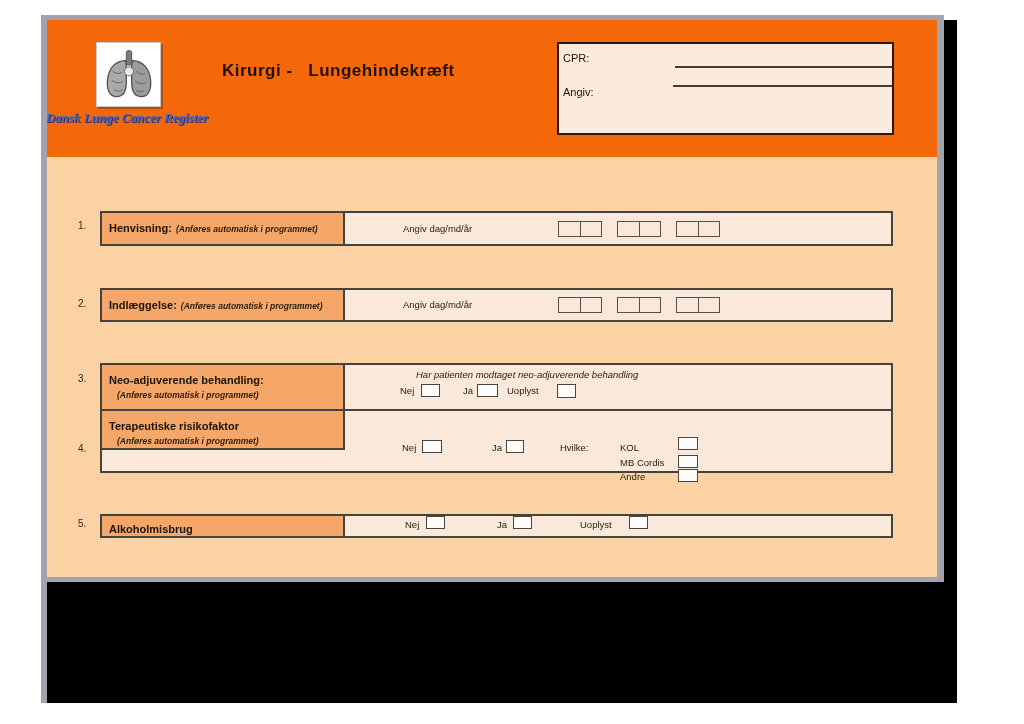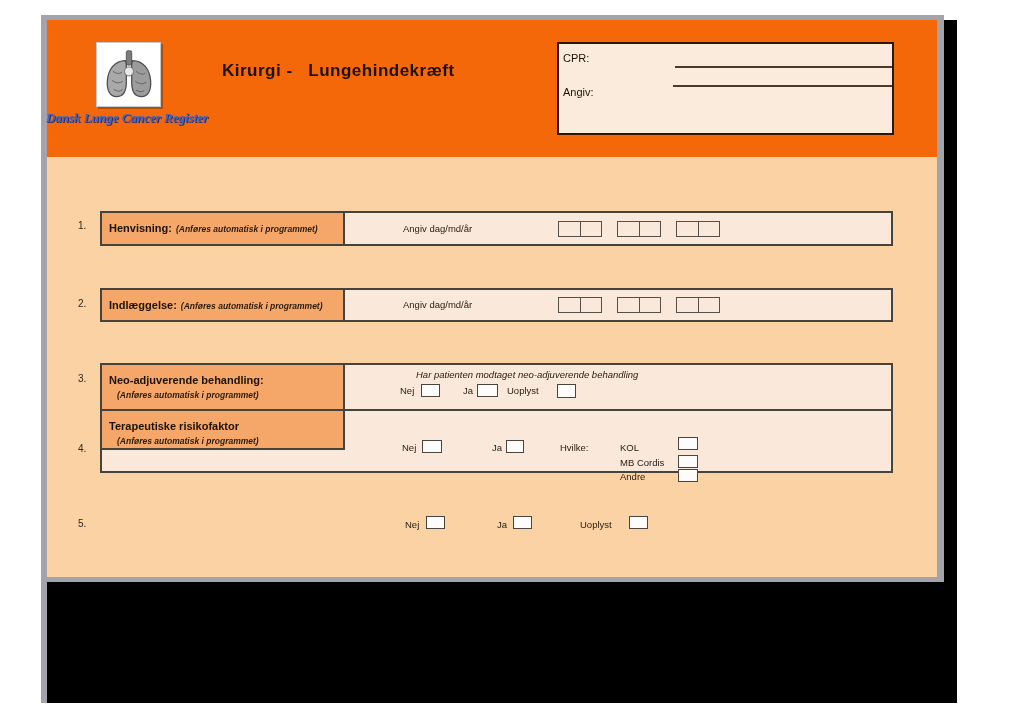--- a/index.html
+++ b/index.html
@@ -161,20 +161,25 @@
   <div class="abs cb" style="left:506px; top:440px; width:18px; height:13px;"></div>
   <div class="abs small-txt" style="left:560px; top:442px;">Hvilke:</div>
   <div class="abs small-txt" style="left:620px; top:442px;">KOL</div>
   <div class="abs cb" style="left:678px; top:437px; width:20px; height:13px;"></div>
   <div class="abs small-txt" style="left:620px; top:457px;">MB Cordis</div>
   <div class="abs cb" style="left:678px; top:455px; width:20px; height:13px;"></div>
   <div class="abs small-txt" style="left:620px; top:471px;">Andre</div>
   <div class="abs cb" style="left:678px; top:469px; width:20px; height:13px;"></div>
 
   <div class="abs row-num" style="top:518px;">5.</div>
+  <div class="abs row-box" style="top:514px; height:24px;">
+    <div class="label-cell" style="padding-top:3px;">
+      <span class="lbl">Alkoholmisbrug</span>
+    </div>
+  </div>
   <div class="abs small-txt" style="left:405px; top:519px;">Nej</div>
   <div class="abs cb" style="left:426px; top:516px; width:19px; height:13px;"></div>
   <div class="abs small-txt" style="left:497px; top:519px;">Ja</div>
   <div class="abs cb" style="left:513px; top:516px; width:19px; height:13px;"></div>
   <div class="abs small-txt" style="left:580px; top:519px;">Uoplyst</div>
   <div class="abs cb" style="left:629px; top:516px; width:19px; height:13px;"></div>
 
 </div>
 
 </body></html>

